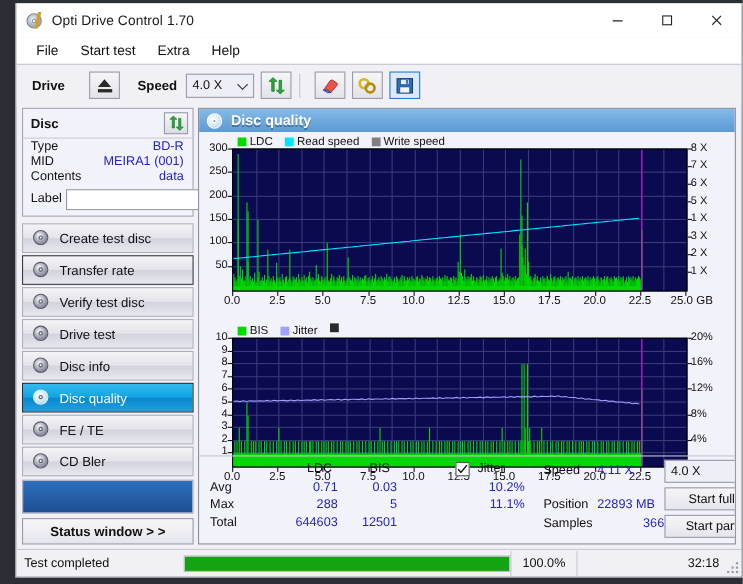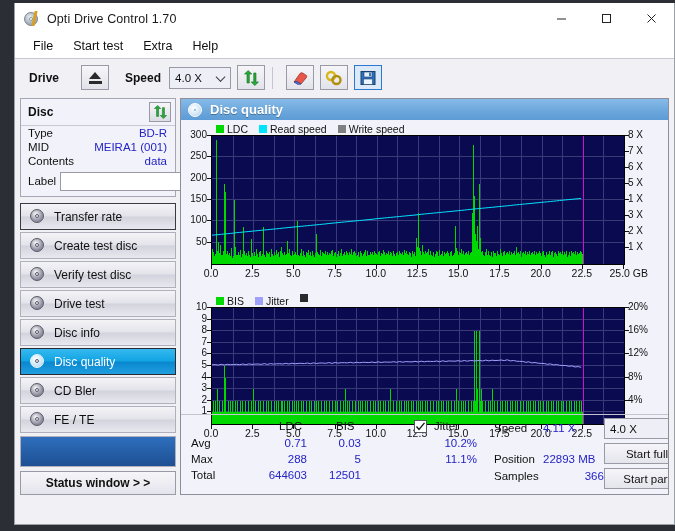--- a/index.html
+++ b/index.html
@@ -431,33 +431,33 @@
         <div id="label-row">
           <span class="k">Label</span>
           <input id="label-input" type="text" value="" style="">
           <span id="cd-btn">
             <span class="cd"></span>
           </span>
         </div>
       </div>
 
       <div id="nav">
+        <div class="nav-btn">
+          <span class="nav-icon">
+              <span class="ring"></span>
+              <span class="hole"></span>
+            </span>
+          <span>Create test disc</span>
+        </div>
         <div class="nav-btn focused">
           <span class="nav-icon">
               <span class="ring"></span>
               <span class="hole"></span>
             </span>
           <span>Transfer rate</span>
-        </div>
-        <div class="nav-btn">
-          <span class="nav-icon">
-              <span class="ring"></span>
-              <span class="hole"></span>
-            </span>
-          <span>Create test disc</span>
         </div>
         <div class="nav-btn">
           <span class="nav-icon">
               <span class="ring"></span>
               <span class="hole"></span>
             </span>
           <span>Verify test disc</span>
         </div>
         <div class="nav-btn">
           <span class="nav-icon">
@@ -478,28 +478,28 @@
               <span class="ring"></span>
               <span class="hole"></span>
             </span>
           <span>Disc quality</span>
         </div>
         <div class="nav-btn">
           <span class="nav-icon">
               <span class="ring"></span>
               <span class="hole"></span>
             </span>
-          <span>CD Bler</span>
+          <span>FE / TE</span>
         </div>
         <div class="nav-btn">
           <span class="nav-icon">
               <span class="ring"></span>
               <span class="hole"></span>
             </span>
-          <span>FE / TE</span>
+          <span>CD Bler</span>
         </div>
       </div>
       <div id="nav-spacer"></div>
       <div id="statuswin-btn">Status window &gt; &gt;</div>
     </div>
 
     <div id="content">
       <div id="content-head">
         <span id="head-icon">
             <span class="ring"></span>
@@ -1754,13 +1754,29 @@
         <span id="stat-speed-select" style="left:423px;top:3px;width:86px;height:21px">
           <span>4.0 X</span>
 
         </span>
         <span class="sbtn" style="left:423px;top:28px;width:86px;height:21px">Start full</span>
         <span class="sbtn" style="left:423px;top:53px;width:86px;height:21px">Start part</span>
       </div>
     </div>
   </div>
 
+  <div id="statusbar">
+    <div id="status-text">Test completed</div>
+    <div id="progress-outer">
+      <div id="progress-fill" style="width: 100%;"></div>
+    </div>
+    <div id="progress-pct">100.0%</div>
+    <div id="elapsed">32:18</div>
+    <div id="grip">
+        <i style="right: 0px; bottom: 8px;"></i>
+        <i style="right: 0px; bottom: 4px;"></i>
+        <i style="right: 4px; bottom: 4px;"></i>
+        <i style="right: 0px; bottom: 0px;"></i>
+        <i style="right: 4px; bottom: 0px;"></i>
+        <i style="right: 8px; bottom: 0px;"></i>
+      </div>
+  </div>
 </div>
 
 </body></html>

